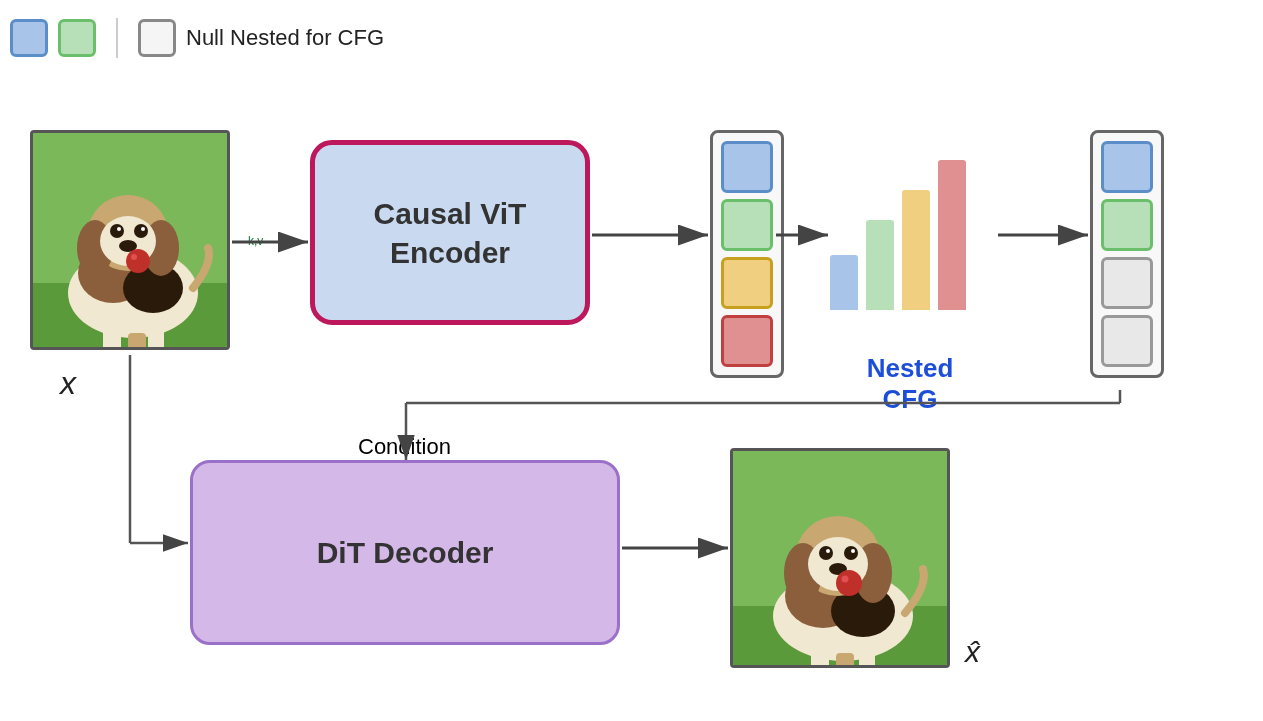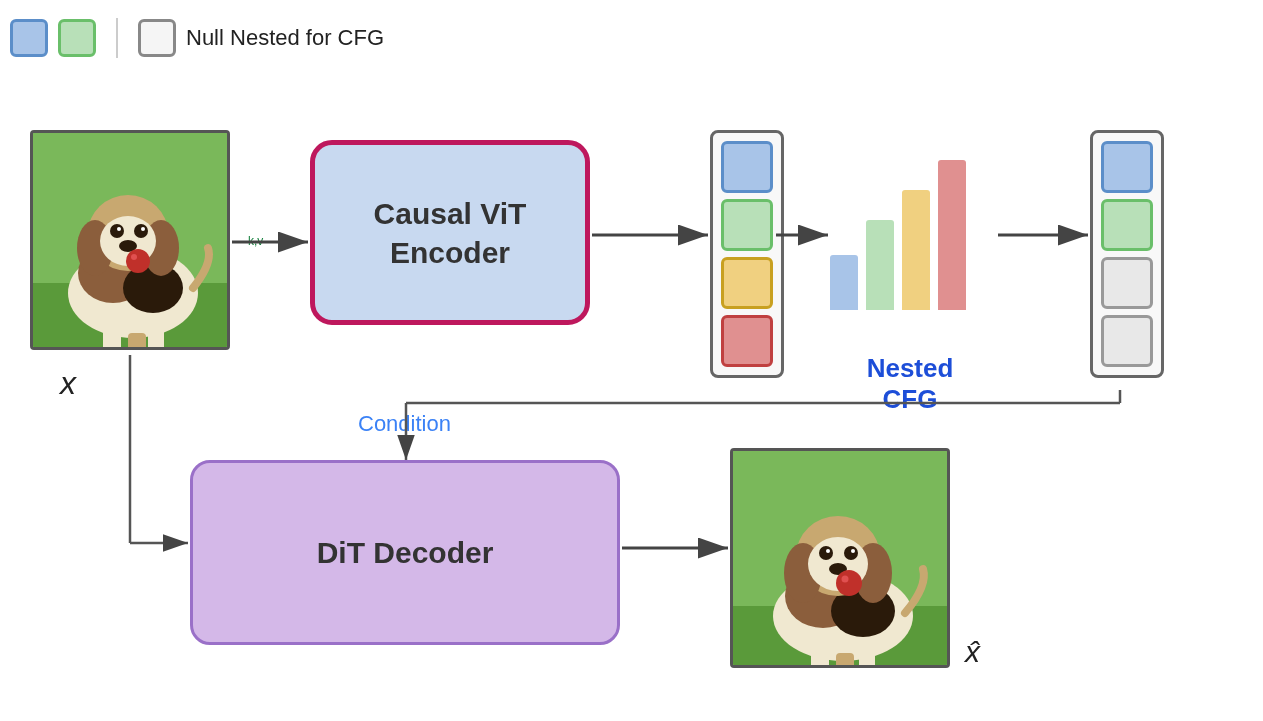--- a/index.html
+++ b/index.html
@@ -211,23 +211,23 @@
       left: 0;
       width: 1263px;
       height: 640px;
       pointer-events: none;
     }
 
     
     .condition-label {
       position: absolute;
       left: 358px;
-      top: 331px;
+      top: 354px;
       font-size: 22px;
-      color: #3b82f6;
+      color: #000000;
       font-weight: 500;
     }
 
     
     .kv-label {
       position: absolute;
       left: 248px;
       top: 154px;
       font-size: 12px;
       color: #15803d;

